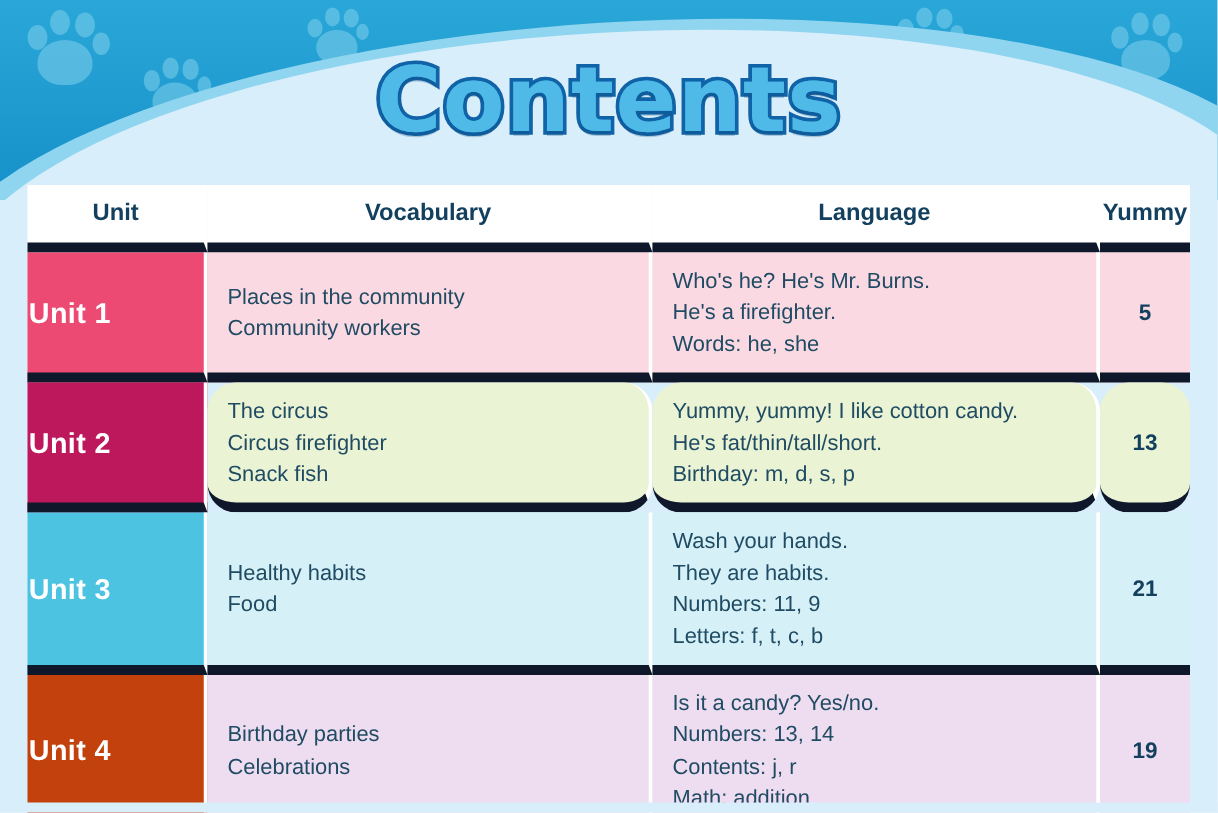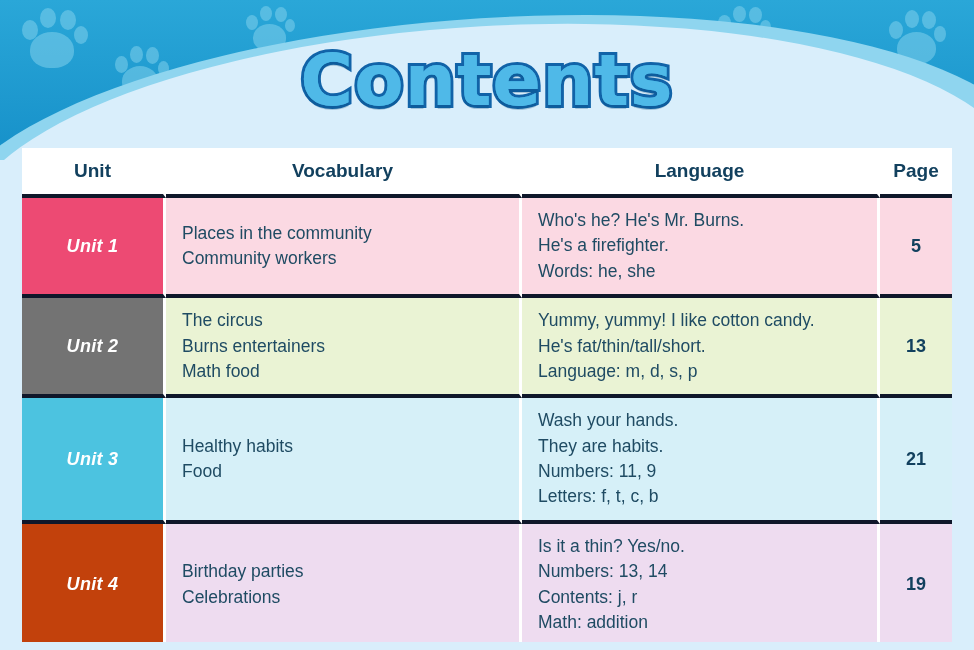--- a/index.html
+++ b/index.html
@@ -111,21 +111,21 @@
   }
   table.contents {
     border-collapse: separate;
     border-spacing: 0;
     width: 930px;
     table-layout: fixed;
   }
   table.contents th,
   table.contents td {
     border-right: 3px solid #ffffff;
-    border-bottom: 4px solid #0f172a;
+    border-bottom: 8px solid #0f172a;
     vertical-align: middle;
   }
   table.contents th:last-child,
   table.contents td:last-child {
     border-right: none;
   }
   thead th {
     background: #ffffff;
     color: #12405e;
     font-size: 19px;
@@ -137,46 +137,44 @@
   thead tr th {
     border-bottom: 3px solid #ffffff;
   }
 
   .col-unit { width: 144px; }
   .col-vocab { width: 356px; }
   .col-lang { width: 358px; }
   .col-page { width: 72px; }
 
   td.unit-cell {
-    text-align: center;
-    font-style: italic;
-    font-weight: bold;
-    font-size: 18px;
+    font-weight: bold;
+    font-size: 23px;
     color: #ffffff;
     letter-spacing: 0.3px;
   }
   td.vocab-cell, td.lang-cell {
     padding: 10px 0 10px 16px;
     font-size: 17.5px;
     color: #1f4b63;
     line-height: 1.45;
   }
   td.page-cell {
     text-align: center;
     font-size: 18px;
     font-weight: bold;
     color: #12405e;
   }
 
   
   .r1 .unit-cell { background: #ed4a73; }
   .r1 .vocab-cell, .r1 .lang-cell, .r1 .page-cell { background: #fbd9e3; }
 
-  .r2 .unit-cell { background: #737373; }
-  .r2 .vocab-cell, .r2 .lang-cell, .r2 .page-cell { background: #eaf3d4; }
+  .r2 .unit-cell { background: #be185d; }
+  .r2 .vocab-cell, .r2 .lang-cell, .r2 .page-cell { background: #eaf3d4; border-radius: 23px; }
 
   .r3 .unit-cell { background: #4cc3e0; }
   .r3 .vocab-cell, .r3 .lang-cell, .r3 .page-cell { background: #d6f0f8; }
 
   .r4 .unit-cell { background: #b濃; }
   .r4 .unit-cell { background: #b濃; }
   .r4 .unit-cell { background: #c2410c; }
   .r4 .vocab-cell, .r4 .lang-cell, .r4 .page-cell { background: #eedcf0; }
 
   .r5 .unit-cell { background: #5fbf8d; }
@@ -257,21 +255,21 @@
         <col class="col-unit">
         <col class="col-vocab">
         <col class="col-lang">
         <col class="col-page">
       </colgroup>
       <thead>
         <tr>
           <th>Unit</th>
           <th>Vocabulary</th>
           <th>Language</th>
-          <th>Page</th>
+          <th>Yummy</th>
         </tr>
       </thead>
       <tbody>
 
         <tr class="r1">
           <td class="unit-cell" style="height:92px;">Unit 1</td>
           <td class="vocab-cell">
             <div>Places in the community</div>
             <div>Community workers</div>
           </td>
@@ -280,27 +278,27 @@
             <div>He's a firefighter.</div>
             <div>Words: he, she</div>
           </td>
           <td class="page-cell">5</td>
         </tr>
 
         <tr class="r2">
           <td class="unit-cell" style="height:94px;">Unit 2</td>
           <td class="vocab-cell">
             <div>The circus</div>
-            <div>Burns entertainers</div>
-            <div>Math food</div>
+            <div>Circus firefighter</div>
+            <div>Snack fish</div>
           </td>
           <td class="lang-cell">
             <div>Yummy, yummy! I like cotton candy.</div>
             <div>He's fat/thin/tall/short.</div>
-            <div>Language: m, d, s, p</div>
+            <div>Birthday: m, d, s, p</div>
           </td>
           <td class="page-cell">13</td>
         </tr>
 
         <tr class="r3">
           <td class="unit-cell" style="height:100px;">Unit 3</td>
           <td class="vocab-cell">
             <div>Healthy habits</div>
             <div>Food</div>
           </td>
@@ -313,21 +311,21 @@
           <td class="page-cell">21</td>
         </tr>
 
         <tr class="r4">
           <td class="unit-cell" style="height:100px;">Unit 4</td>
           <td class="vocab-cell">
             <div>Birthday parties</div>
             <div>Celebrations</div>
           </td>
           <td class="lang-cell">
-            <div>Is it a thin? Yes/no.</div>
+            <div>Is it a candy? Yes/no.</div>
             <div>Numbers: 13, 14</div>
             <div>Contents: j, r</div>
             <div>Math: addition</div>
           </td>
           <td class="page-cell">19</td>
         </tr>
 
         <tr class="r5">
           <td class="unit-cell" style="height:54px;">Review 1</td>
           <td class="vocab-cell"></td>

